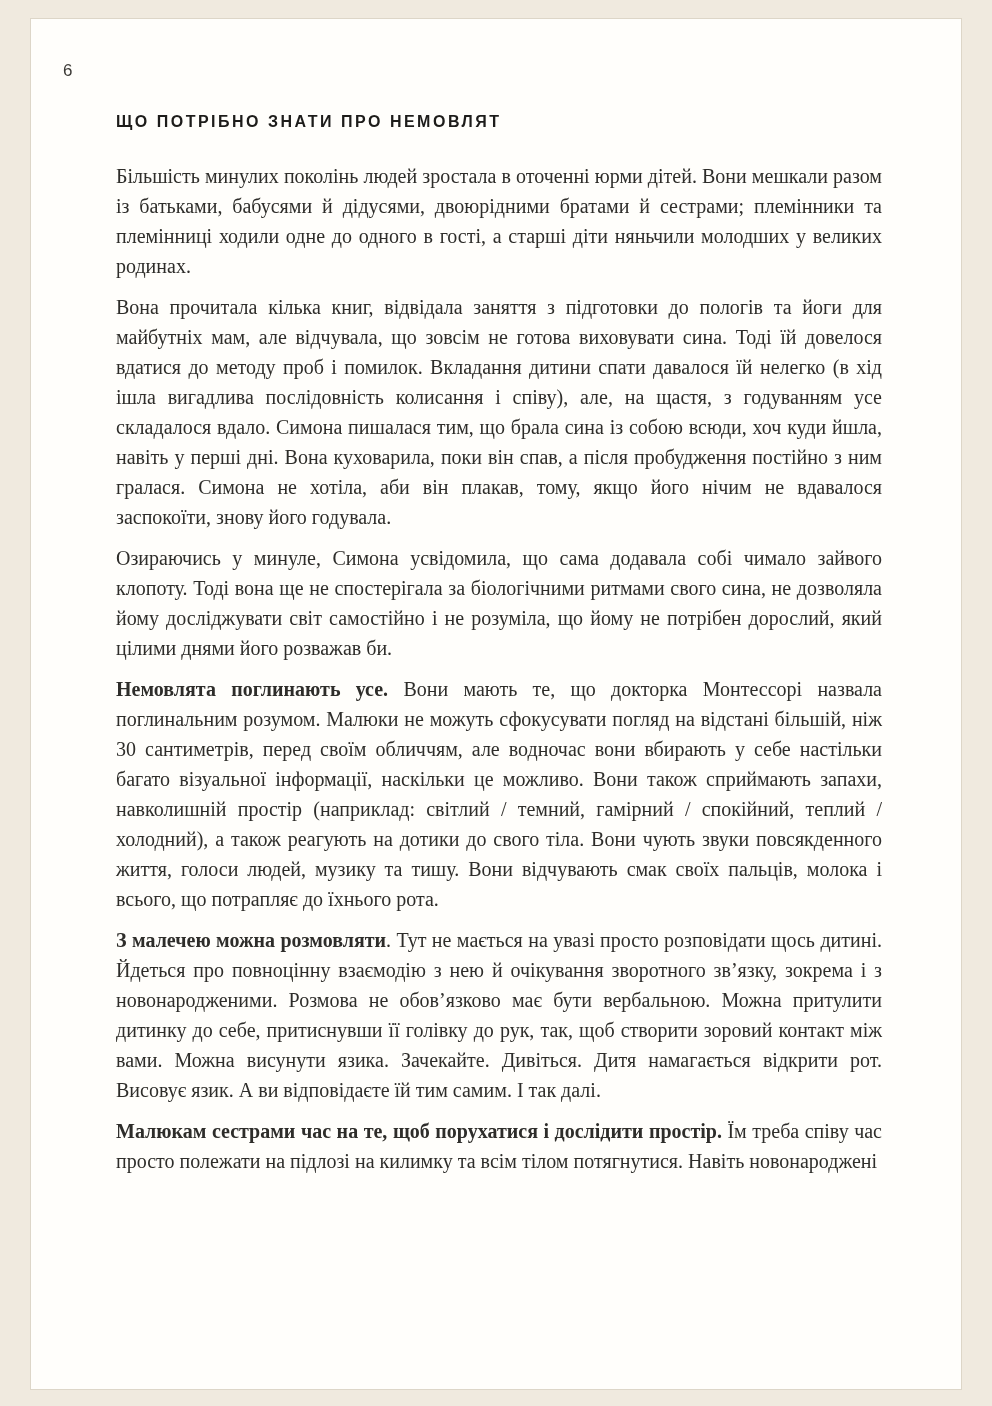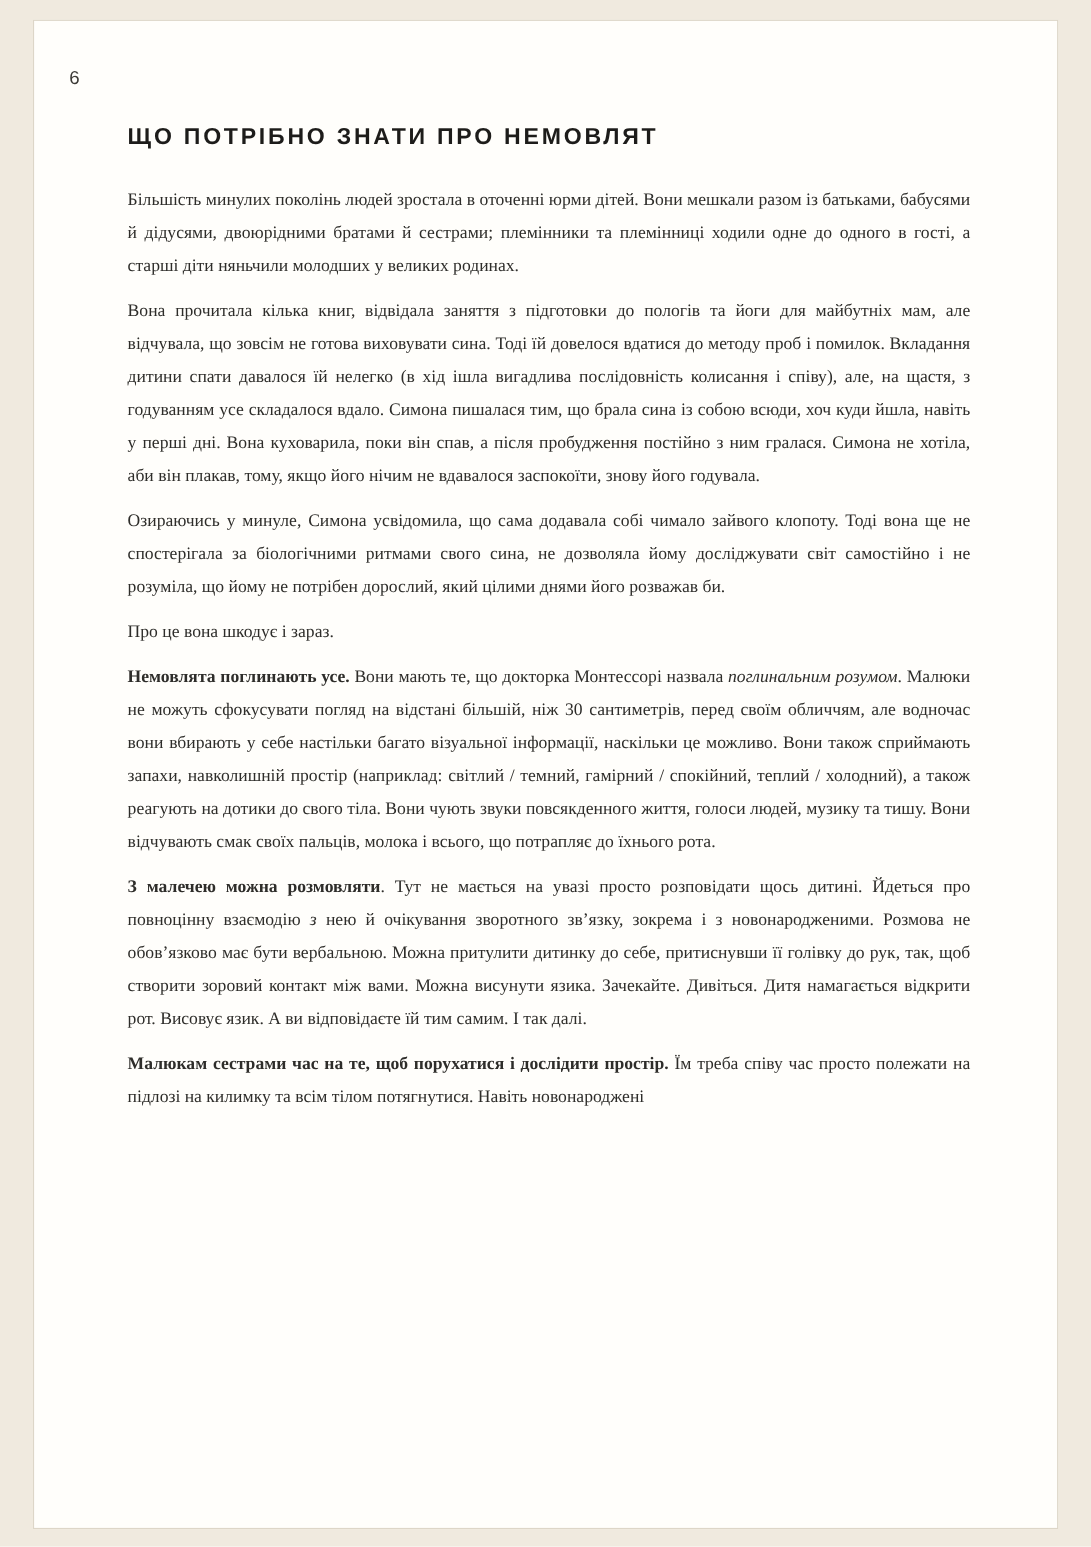--- a/index.html
+++ b/index.html
@@ -27,54 +27,52 @@
     position: absolute;
     top: 42px;
     left: 32px;
     font-family: "Liberation Sans", sans-serif;
     font-size: 17px;
     color: #3c3a36;
   }
   .chapter-title {
     margin: 62px 0 0 0;
     font-family: "Liberation Sans", sans-serif;
-    font-size: 21px;
+    font-size: 16px;
     font-weight: 700;
     letter-spacing: 2.5px;
     color: #1d1c1a;
   }
   .body-text {
     margin-top: 30px;
     width: 766px;
   }
   .para {
     margin: 0 0 11px 0;
-    font-size: 16px;
+    font-size: 20px;
     line-height: 30px;
     color: #2e2d2a;
     text-align: justify;
   }
   .para:last-child {
     margin-bottom: 0;
   }
   .seg-bold {
     font-weight: bold;
   }
   .seg-italic {
-    font-style: italic;
   }
 </style>
 </head>
 <body>
 
 <div class="page">
   <div class="page-number">6</div>
   <h1 class="chapter-title">ЩО ПОТРІБНО ЗНАТИ ПРО НЕМОВЛЯТ</h1>
   <div class="body-text">
       <p class="para"><span>Більшість минулих поколінь людей зростала в оточенні юрми дітей. Вони мешкали разом із батьками, бабусями й дідусями, двоюрідними братами й сестрами; племінники та племінниці ходили одне до одного в гості, а старші діти няньчили молодших у великих родинах.</span></p>
       <p class="para"><span>Вона прочитала кілька книг, відвідала заняття з підготовки до пологів та йоги для майбутніх мам, але відчувала, що зовсім не готова виховувати сина. Тоді їй довелося вдатися до методу проб і помилок. Вкладання дитини спати давалося їй нелегко (в хід ішла вигадлива послідовність колисання і співу), але, на щастя, з годуванням усе складалося вдало. Симона пишалася тим, що брала сина із собою всюди, хоч куди йшла, навіть у перші дні. Вона куховарила, поки він спав, а після пробудження постійно з ним гралася. Симона не хотіла, аби він плакав, тому, якщо його нічим не вдавалося заспокоїти, знову його годувала.</span></p>
       <p class="para"><span>Озираючись у минуле, Симона усвідомила, що сама додавала собі чимало зайвого клопоту. Тоді вона ще не спостерігала за біологічними ритмами свого сина, не дозволяла йому досліджувати світ самостійно і не розуміла, що йому не потрібен дорослий, який цілими днями його розважав би.</span></p>
-      <p class="para"><span>Про це вона шкодує і зараз.</span></p>
       <p class="para"><span class="seg-bold">Немовлята поглинають усе.</span><span> Вони мають те, що докторка Монтессорі назвала </span><span class="seg-italic">поглинальним розумом</span><span>. Малюки не можуть сфокусувати погляд на відстані більшій, ніж 30 сантиметрів, перед своїм обличчям, але водночас вони вбирають у себе настільки багато візуальної інформації, наскільки це можливо. Вони також сприймають запахи, навколишній простір (наприклад: світлий / темний, гамірний / спокійний, теплий / холодний), а також реагують на дотики до свого тіла. Вони чують звуки повсякденного життя, голоси людей, музику та тишу. Вони відчувають смак своїх пальців, молока і всього, що потрапляє до їхнього рота.</span></p>
       <p class="para"><span class="seg-bold">З малечею можна розмовляти</span><span>. Тут не мається на увазі просто розповідати щось дитині. Йдеться про повноцінну взаємодію </span><span class="seg-italic">з</span><span> нею й очікування зворотного зв’язку, зокрема і з новонародженими. Розмова не обов’язково має бути вербальною. Можна притулити дитинку до себе, притиснувши її голівку до рук, так, щоб створити зоровий контакт між вами. Можна висунути язика. Зачекайте. Дивіться. Дитя намагається відкрити рот. Висовує язик. А ви відповідаєте їй тим самим. І так далі.</span></p>
       <p class="para"><span class="seg-bold">Малюкам сестрами час на те, щоб порухатися і дослідити простір.</span><span> Їм треба співу час просто полежати на підлозі на килимку та всім тілом потягнутися. Навіть новонароджені</span></p>
     </div>
 </div>
 
 </body></html>

